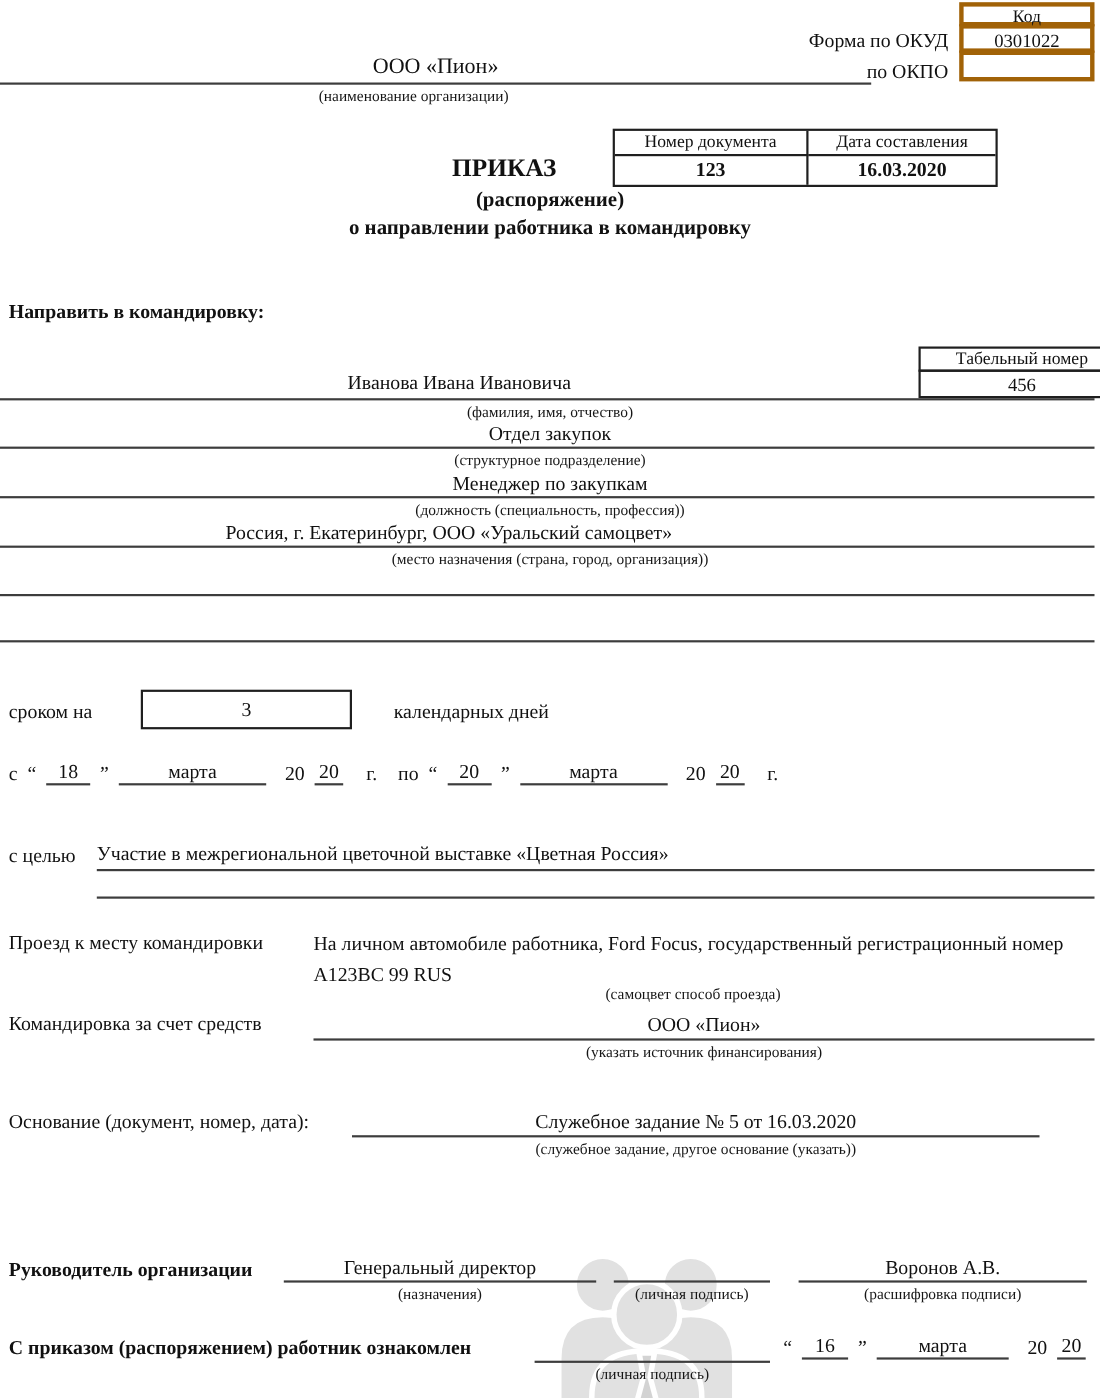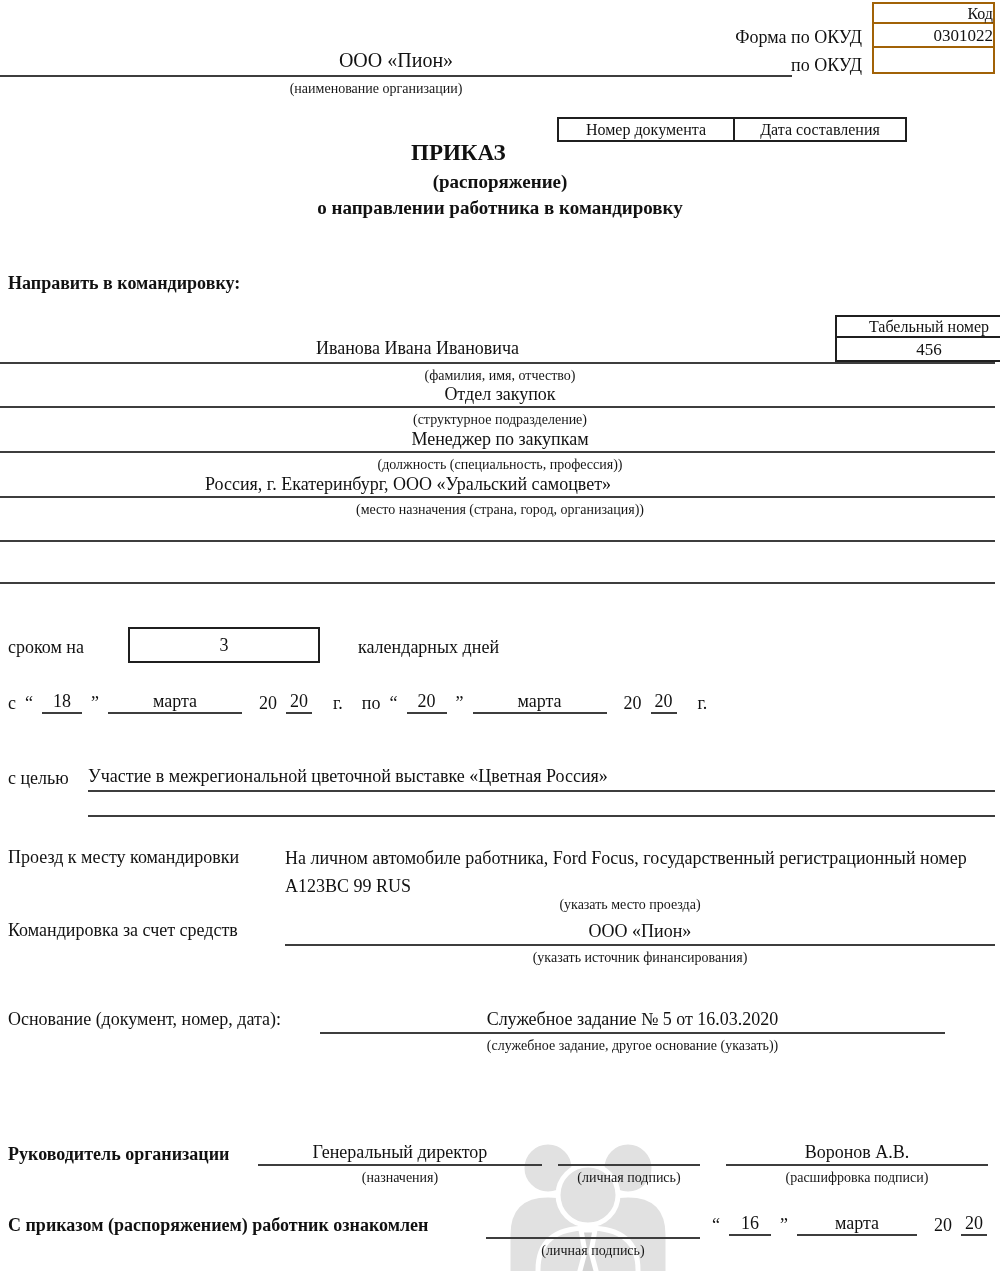--- a/index.html
+++ b/index.html
@@ -16,21 +16,21 @@
   .t20{font-size:20px;line-height:24px;}
   .t23{font-size:23px;line-height:26px;}
   .cap{font-size:14px;line-height:17px;text-align:center;color:#161616;}
   .ctr{text-align:center;}
   .rt{text-align:right;}
   .hline{border-top:2px solid #3d3d3d;height:0;}
   .box{border:2px solid #1f1f1f;box-sizing:border-box;}
   .u{display:inline-block;border-bottom:2px solid #3d3d3d;text-align:center;}
   .dates{display:flex;align-items:flex-end;gap:9px;font-size:18px;line-height:22px;}
   .codes-stack{position:absolute;left:872px;top:2px;width:123px;}
-  .codes-stack .cell{border:2px solid #a16207;box-sizing:border-box;text-align:right;margin-top:-2px;}
+  .codes-stack .cell{border:4px solid #a16207;box-sizing:border-box;text-align:center;margin-top:-2px;}
   .codes-stack .cell:first-child{margin-top:0;}
   .dtable{position:absolute;left:557px;top:117px;width:350px;border:2px solid #1f1f1f;box-sizing:border-box;}
   .dtable .row{display:flex;}
   .dtable .c{box-sizing:border-box;text-align:center;}
   .dtable .c1{width:176px;border-right:2px solid #1f1f1f;}
   .dtable .c2{flex:1;}
   .dtable .hd .c{font-size:16px;padding:2px 0 1px;}
   .dtable .vl .c{font-size:18px;font-weight:bold;border-top:2px solid #1f1f1f;padding:2px 0 3px;}
   .tabel{position:absolute;left:835px;top:315px;width:188px;}
   .tabel .cell{border:2px solid #1f1f1f;box-sizing:border-box;text-align:center;margin-top:-2px;}
@@ -64,31 +64,35 @@
   </div>
 
   <div class="content">
 
     <div class="codes-stack">
       <div class="cell t16" style="height:22px;line-height:19px;">Код</div>
       <div class="cell t17" style="height:26px;line-height:23px;">0301022</div>
       <div class="cell t17" style="height:28px;line-height:25px;"></div>
     </div>
     <div class="abs t18 rt" style="left:640px;top:26px;width:222px;">Форма по ОКУД</div>
-    <div class="abs t18 rt" style="left:640px;top:54px;width:222px;">по ОКУД</div>
+    <div class="abs t18 rt" style="left:640px;top:54px;width:222px;">по ОКПО</div>
 
     <div class="abs" style="left:0;top:48px;width:792px;">
       <div class="t20 ctr" style="padding-bottom:3px;border-bottom:2px solid #3d3d3d;">ООО «Пион»</div>
       <div class="cap" style="margin-top:3px;margin-left:-40px;">(наименование организации)</div>
     </div>
 
     <div class="dtable">
       <div class="row hd">
         <div class="c c1">Номер документа</div>
         <div class="c c2">Дата составления</div>
+      </div>
+      <div class="row vl">
+        <div class="c c1">123</div>
+        <div class="c c2">16.03.2020</div>
       </div>
     </div>
 
     <div class="abs t23 b" style="left:411px;top:140px;">ПРИКАЗ</div>
     <div class="abs b ctr" style="left:0;top:171px;width:1000px;font-size:19px;">(распоряжение)</div>
     <div class="abs b ctr" style="left:0;top:197px;width:1000px;font-size:19px;">о направлении работника в командировку</div>
 
     <div class="abs t18 b" style="left:8px;top:272px;">Направить в командировку:</div>
 
     <div class="tabel">
@@ -137,21 +141,21 @@
       <span class="u" style="width:26px;">20</span>
       <span style="margin-left:12px;">г.</span>
     </div>
 
     <div class="abs t18" style="left:8px;top:767px;">с целью</div>
     <div class="abs t18" style="left:88px;top:765px;width:907px;padding-bottom:3px;border-bottom:2px solid #3d3d3d;box-sizing:border-box;">Участие в межрегиональной цветочной выставке «Цветная Россия»</div>
     <div class="abs hline" style="left:88px;top:815px;width:907px;"></div>
 
     <div class="abs t18" style="left:8px;top:846px;">Проезд к месту командировки</div>
     <div class="abs" style="left:285px;top:844px;width:690px;font-size:18px;line-height:28px;">На личном автомобиле работника, Ford Focus, государственный регистрационный номер А123ВС 99 RUS</div>
-    <div class="abs cap" style="left:285px;top:896px;width:690px;">(указать место проезда)</div>
+    <div class="abs cap" style="left:285px;top:896px;width:690px;">(самоцвет способ проезда)</div>
 
     <div class="abs t18" style="left:8px;top:919px;">Командировка за счет средств</div>
     <div class="abs t18 ctr" style="left:285px;top:920px;width:710px;">ООО «Пион»</div>
     <div class="abs hline" style="left:285px;top:944px;width:710px;"></div>
     <div class="abs cap" style="left:285px;top:949px;width:710px;">(указать источник финансирования)</div>
 
     <div class="abs t18" style="left:8px;top:1008px;">Основание (документ, номер, дата):</div>
     <div class="abs t18 ctr" style="left:320px;top:1008px;width:625px;">Служебное задание № 5 от 16.03.2020</div>
     <div class="abs hline" style="left:320px;top:1032px;width:625px;"></div>
     <div class="abs cap" style="left:320px;top:1037px;width:625px;">(служебное задание, другое основание (указать))</div>

